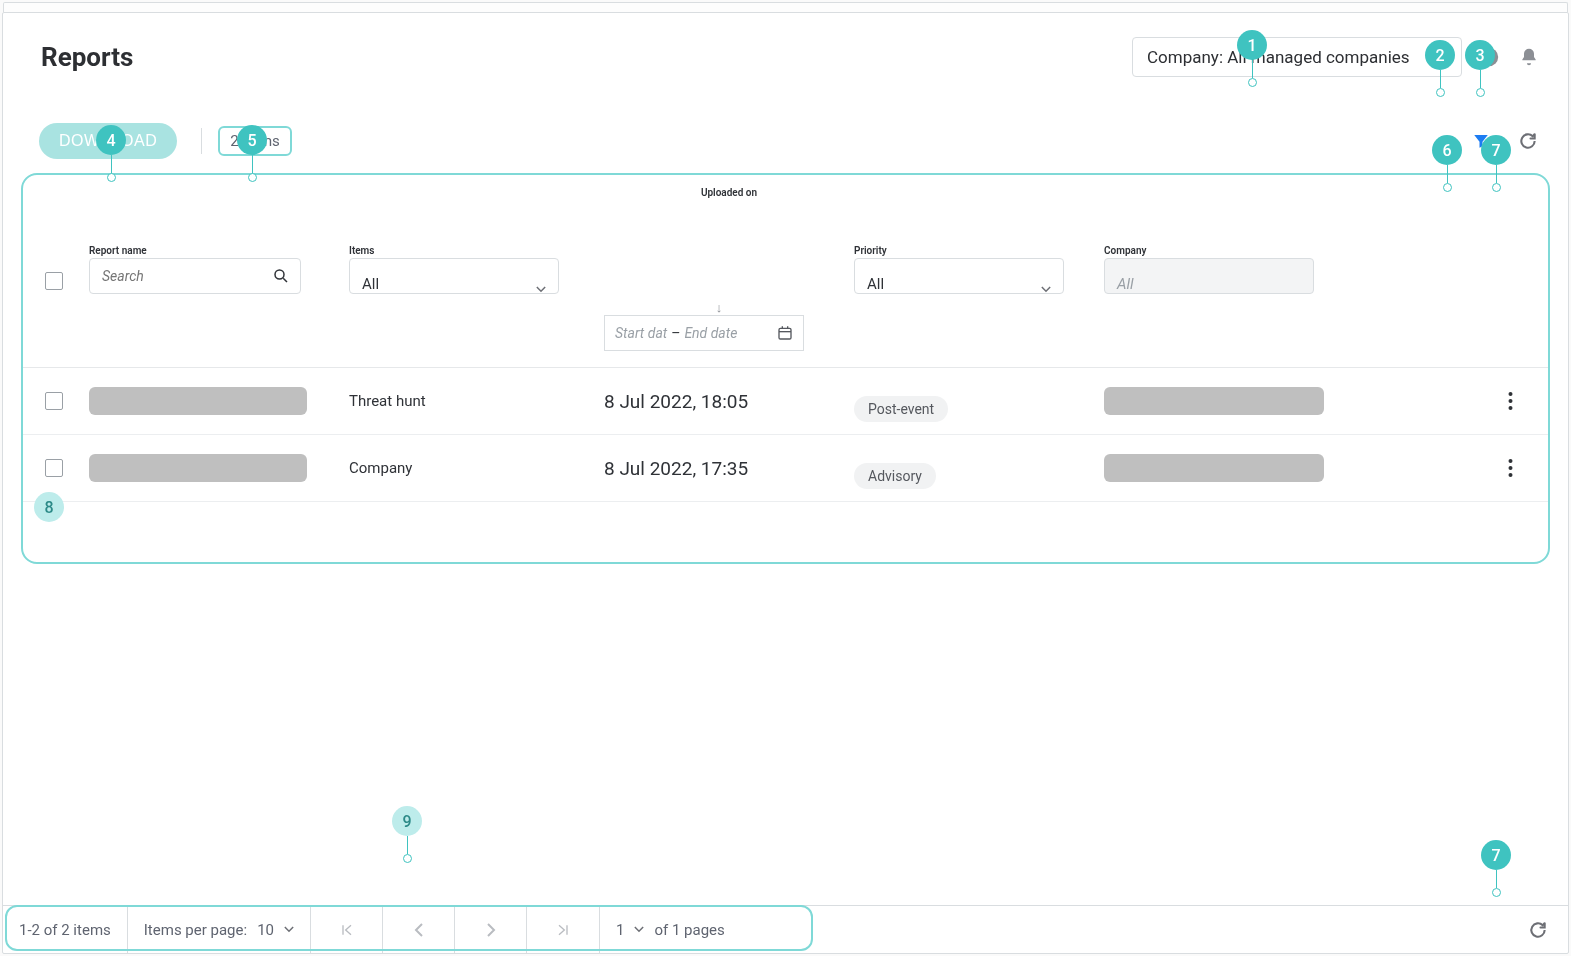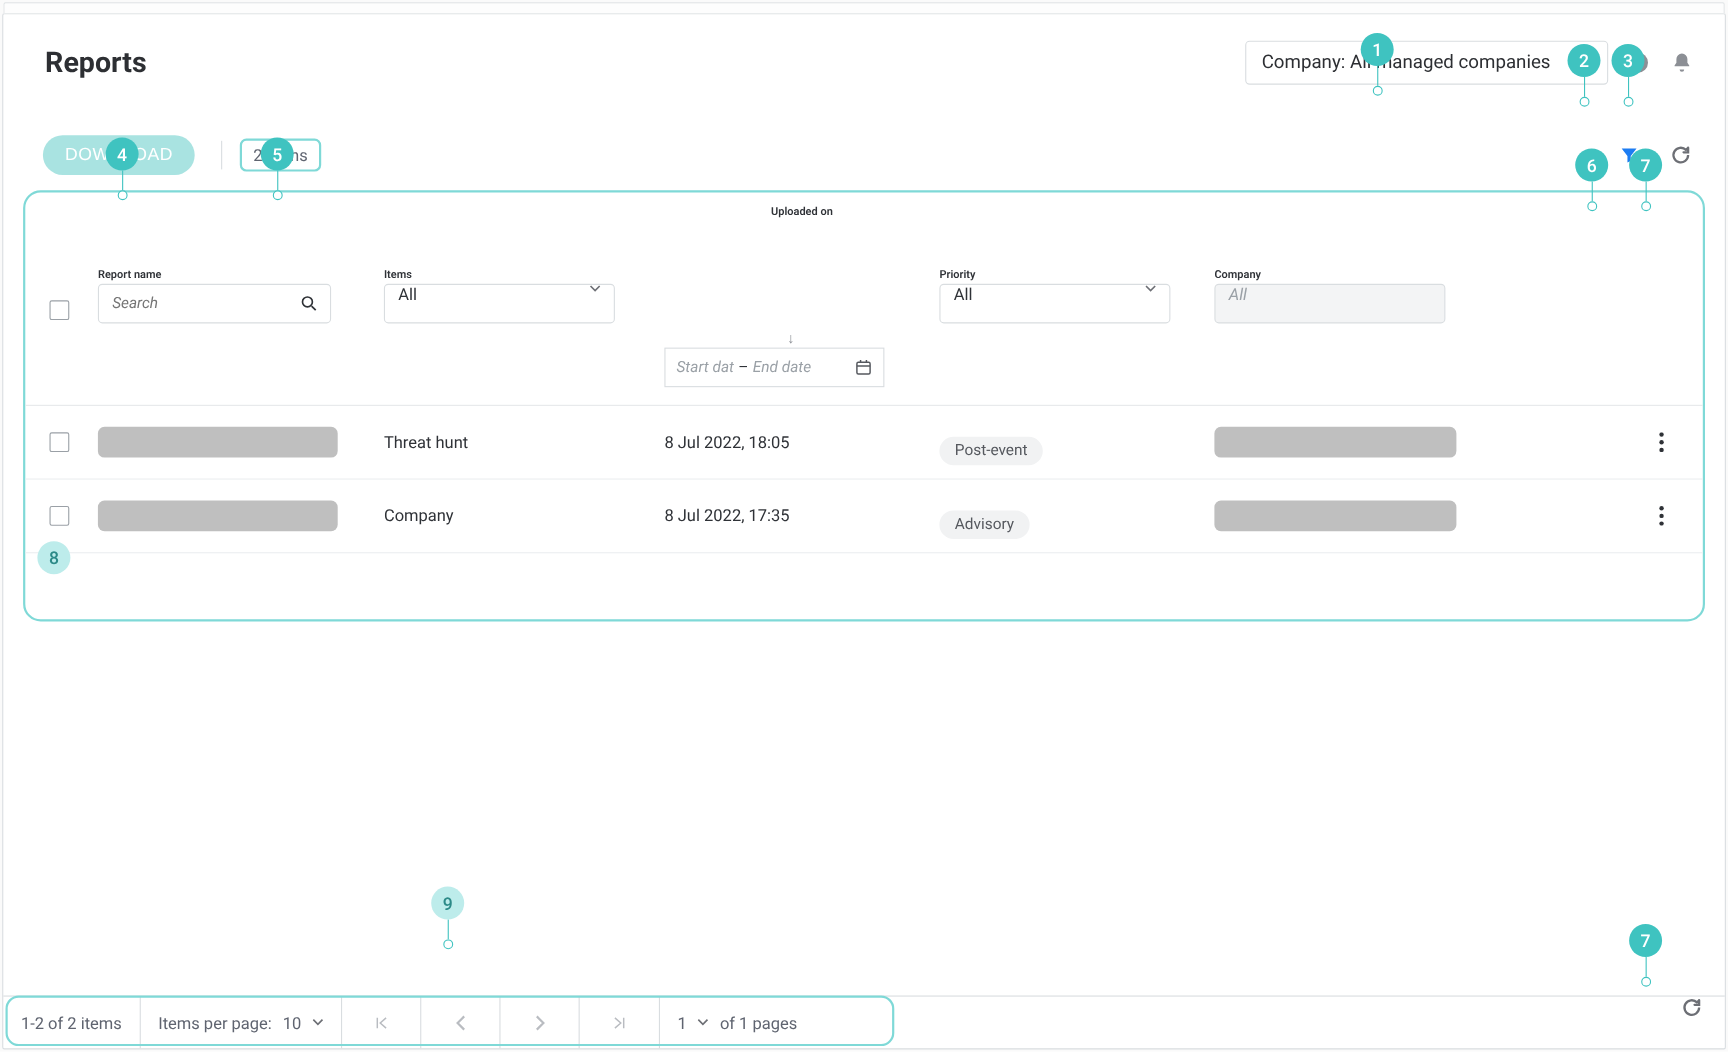--- a/index.html
+++ b/index.html
@@ -149,21 +149,21 @@
   }
   .search-input input{
     border:none;outline:none;
     font-size:14px;
     font-style:italic;
     color:#9aa0a6;
     width:150px;
     font-family:inherit;
   }
   .select-box{
-    display:flex;align-items:flex-start;justify-content:space-between;
+    display:flex;align-items:flex-end;justify-content:space-between;
     border:1px solid var(--border);
     border-radius:4px;
     height:36px;
     padding:0 12px;
     width:210px;
     font-size:15px;
     color:#2f3237;
     cursor:pointer;
   }
   .select-box.disabled{ background:#f3f4f5; color:#9aa0a6; font-style:italic;}
@@ -185,21 +185,21 @@
 
   .trow{
     padding: 12px 8px;
     border-bottom:1px solid #eceef0;
   }
   .redacted{
     width:218px; height:28px; background:#bfbfbf; border-radius:6px;
   }
   .redacted.company{ width:220px;}
   .cell-type{ font-size:15px; color:#2f3237;}
-  .cell-date{ font-size:15px; color:#2f3237;}
+  .cell-date{ font-size:19px; color:#2f3237;}
   .badge{
     display:inline-flex; align-items:center;
     background:#f1f2f3;
     color:#55585e;
     font-size:14px;
     border-radius:14px;
     padding:5px 14px;
     margin-top:16px;
   }
   .row-menu{
@@ -208,20 +208,21 @@
     display:flex;align-items:center;justify-content:center;
   }
 
   
   .footer{
     position:absolute;
     left:0; right:0; bottom:0;
     height:48px;
     border-top:1px solid var(--border);
     display:flex;
+    align-items:center;
     font-size:15px;
     color:#5f6470;
   }
   .footer .seg{
     height:100%;
     display:flex;align-items:center;
     padding:0 16px;
     border-right:1px solid var(--border);
   }
   .footer .seg.nav{ padding:0; }

